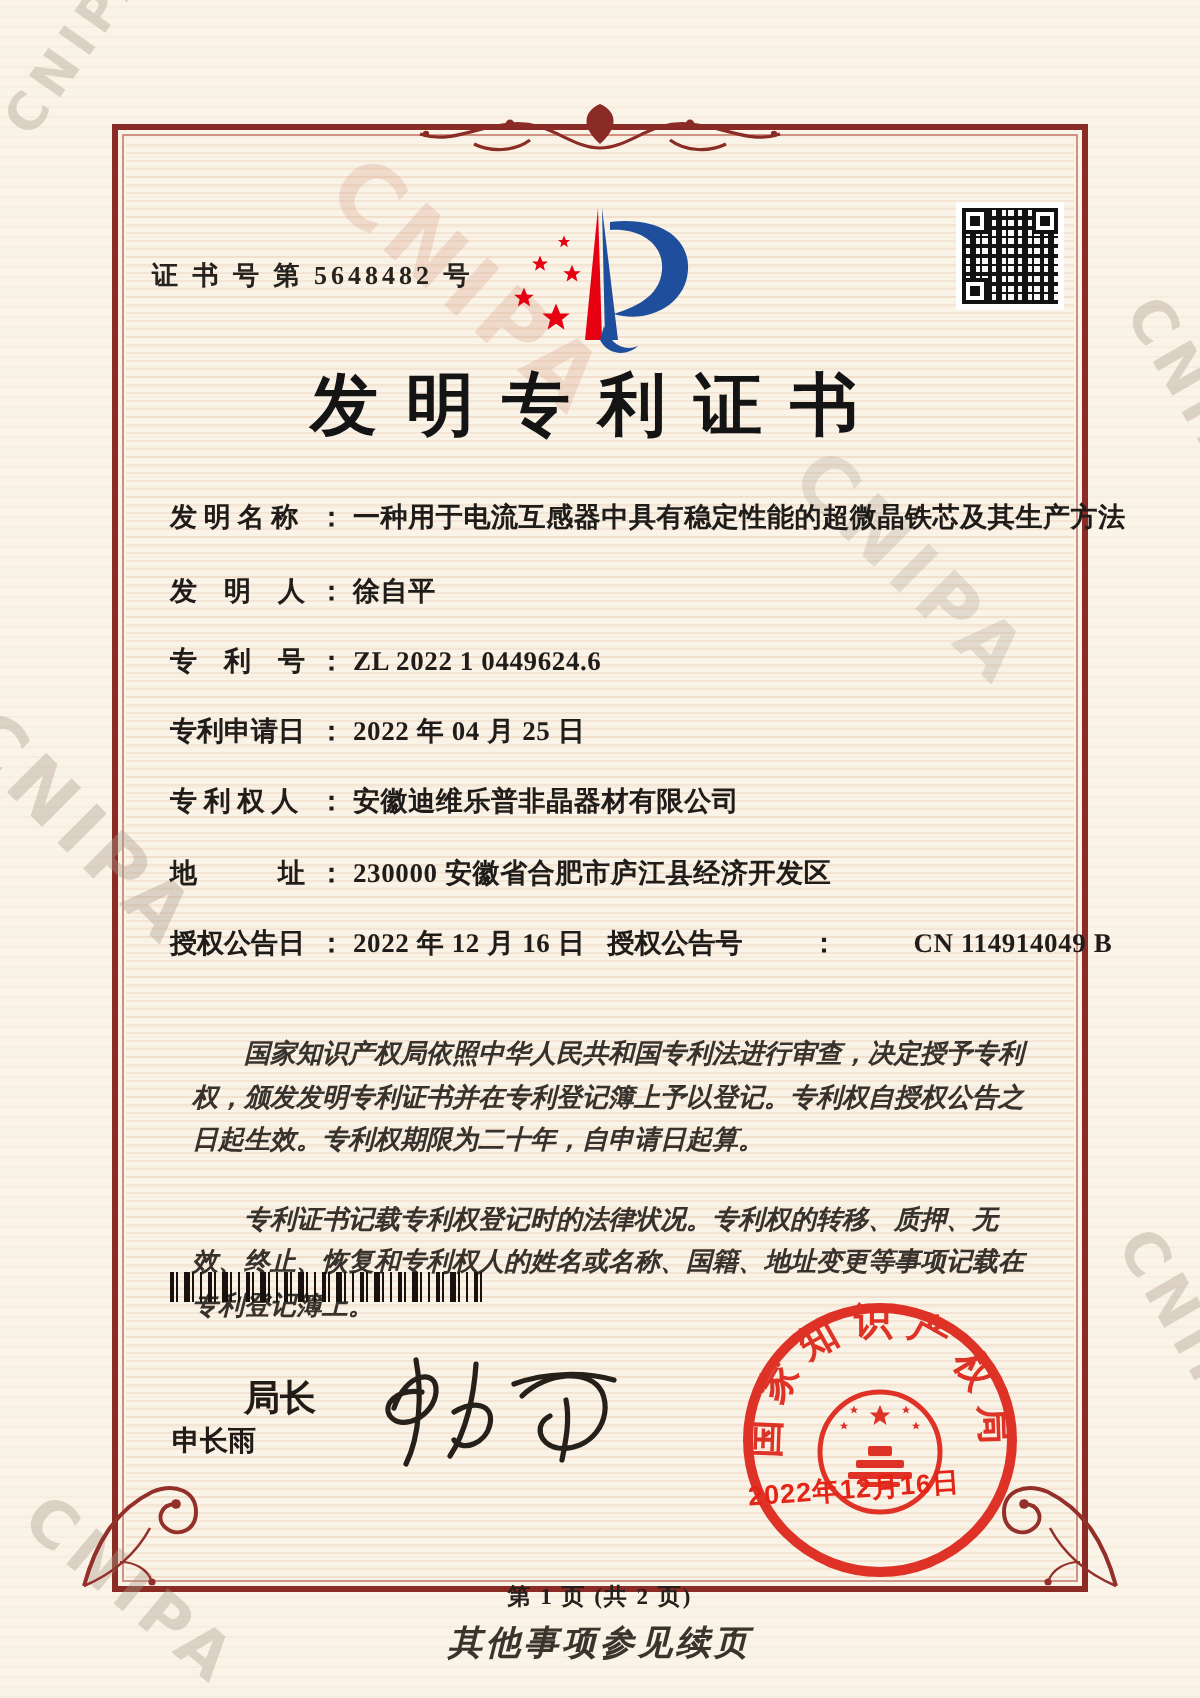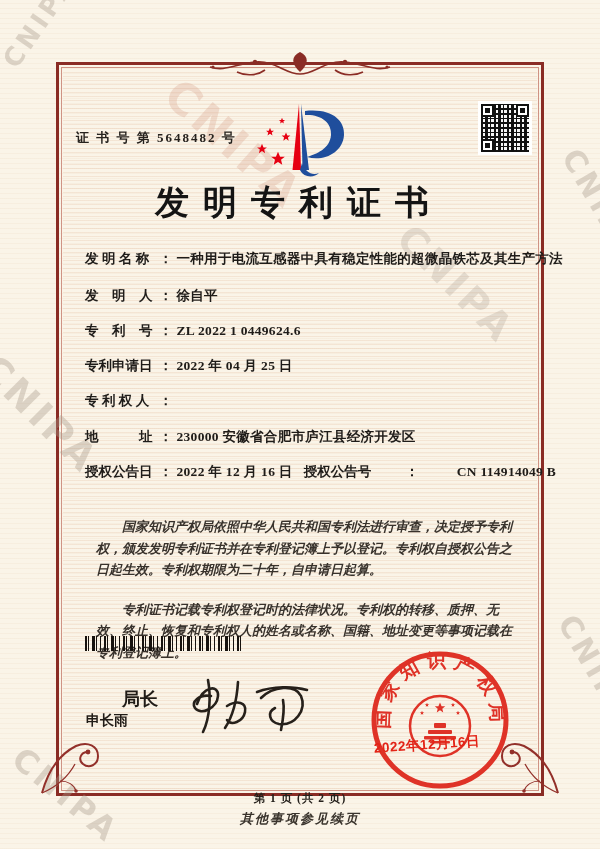--- a/index.html
+++ b/index.html
@@ -98,21 +98,21 @@
     letter-spacing:.5px;transform:rotate(-4deg);
     font-family:"Liberation Sans","DejaVu Sans",sans-serif;
   }
   
   .page-num{
     position:absolute;left:0;top:774px;width:600px;z-index:2;
     text-align:center;font-size:11.5px;font-weight:600;color:#25201b;letter-spacing:1px;margin-top:17px;
   }
   .cont-note{
     position:absolute;left:0;top:810px;width:600px;z-index:2;
-    text-align:center;font-size:13px;font-style:italic;font-weight:600;color:#3a342d;letter-spacing:2px;
+    text-align:center;font-size:17px;font-style:italic;font-weight:600;color:#3a342d;letter-spacing:2px;
   }
   
   .ornament-top{position:absolute;left:205px;top:50px;z-index:2;}
   .flourish{position:absolute;z-index:2;}
   .flourish.bl{left:40px;top:731px;}
   .flourish.br{left:494px;top:731px;transform:scaleX(-1);}
 </style>
 </head>
 <body>
 
@@ -215,20 +215,21 @@
       <span class="fv">ZL 2022 1 0449624.6</span>
   </div>
   <div class="field-row fr4">
     <span class="fl">专利申请日</span>
       <span class="fc">：</span>
       <span class="fv">2022 年 04 月 25 日</span>
   </div>
   <div class="field-row fr5">
     <span class="fl">专 利 权 人</span>
       <span class="fc">：</span>
+      <span class="fv">安徽迪维乐普非晶器材有限公司</span>
   </div>
   <div class="field-row fr6">
     <span class="fl">地　　　址</span>
       <span class="fc">：</span>
       <span class="fv">230000  安徽省合肥市庐江县经济开发区</span>
   </div>
   <div class="field-row fr7">
     <span class="fl">授权公告日</span>
       <span class="fc">：</span>
       <span class="fv">2022 年 12 月 16 日</span>

